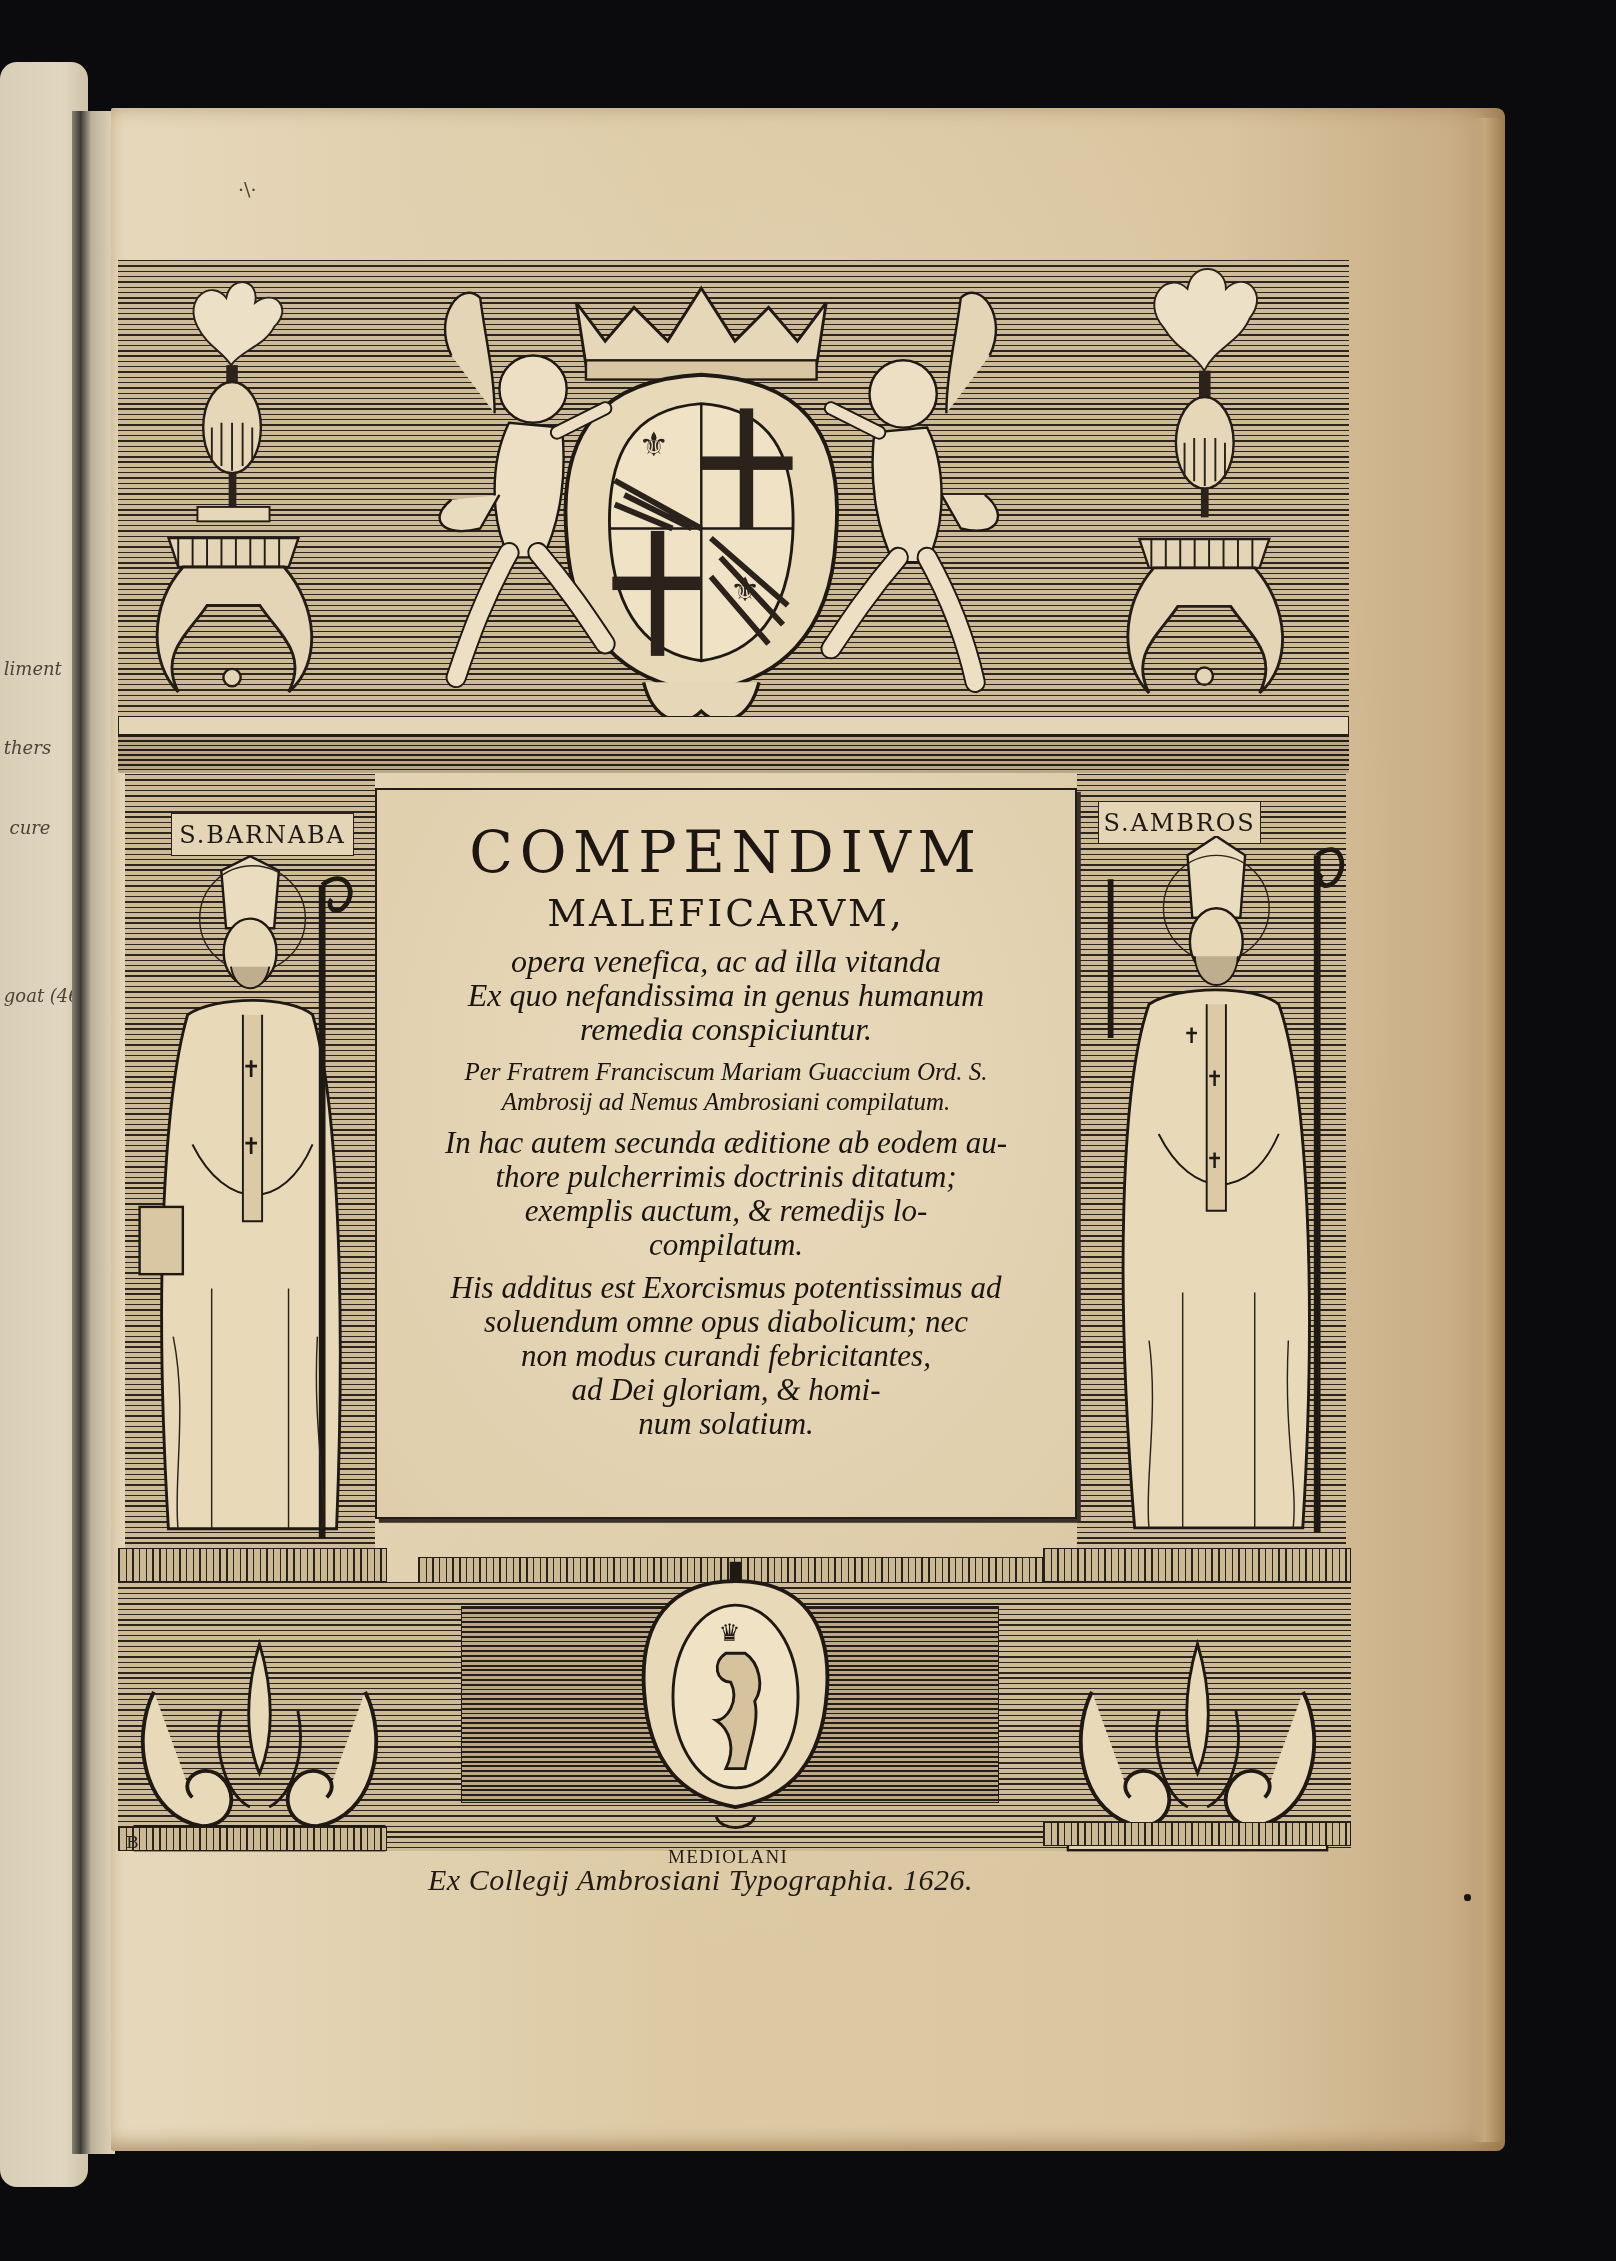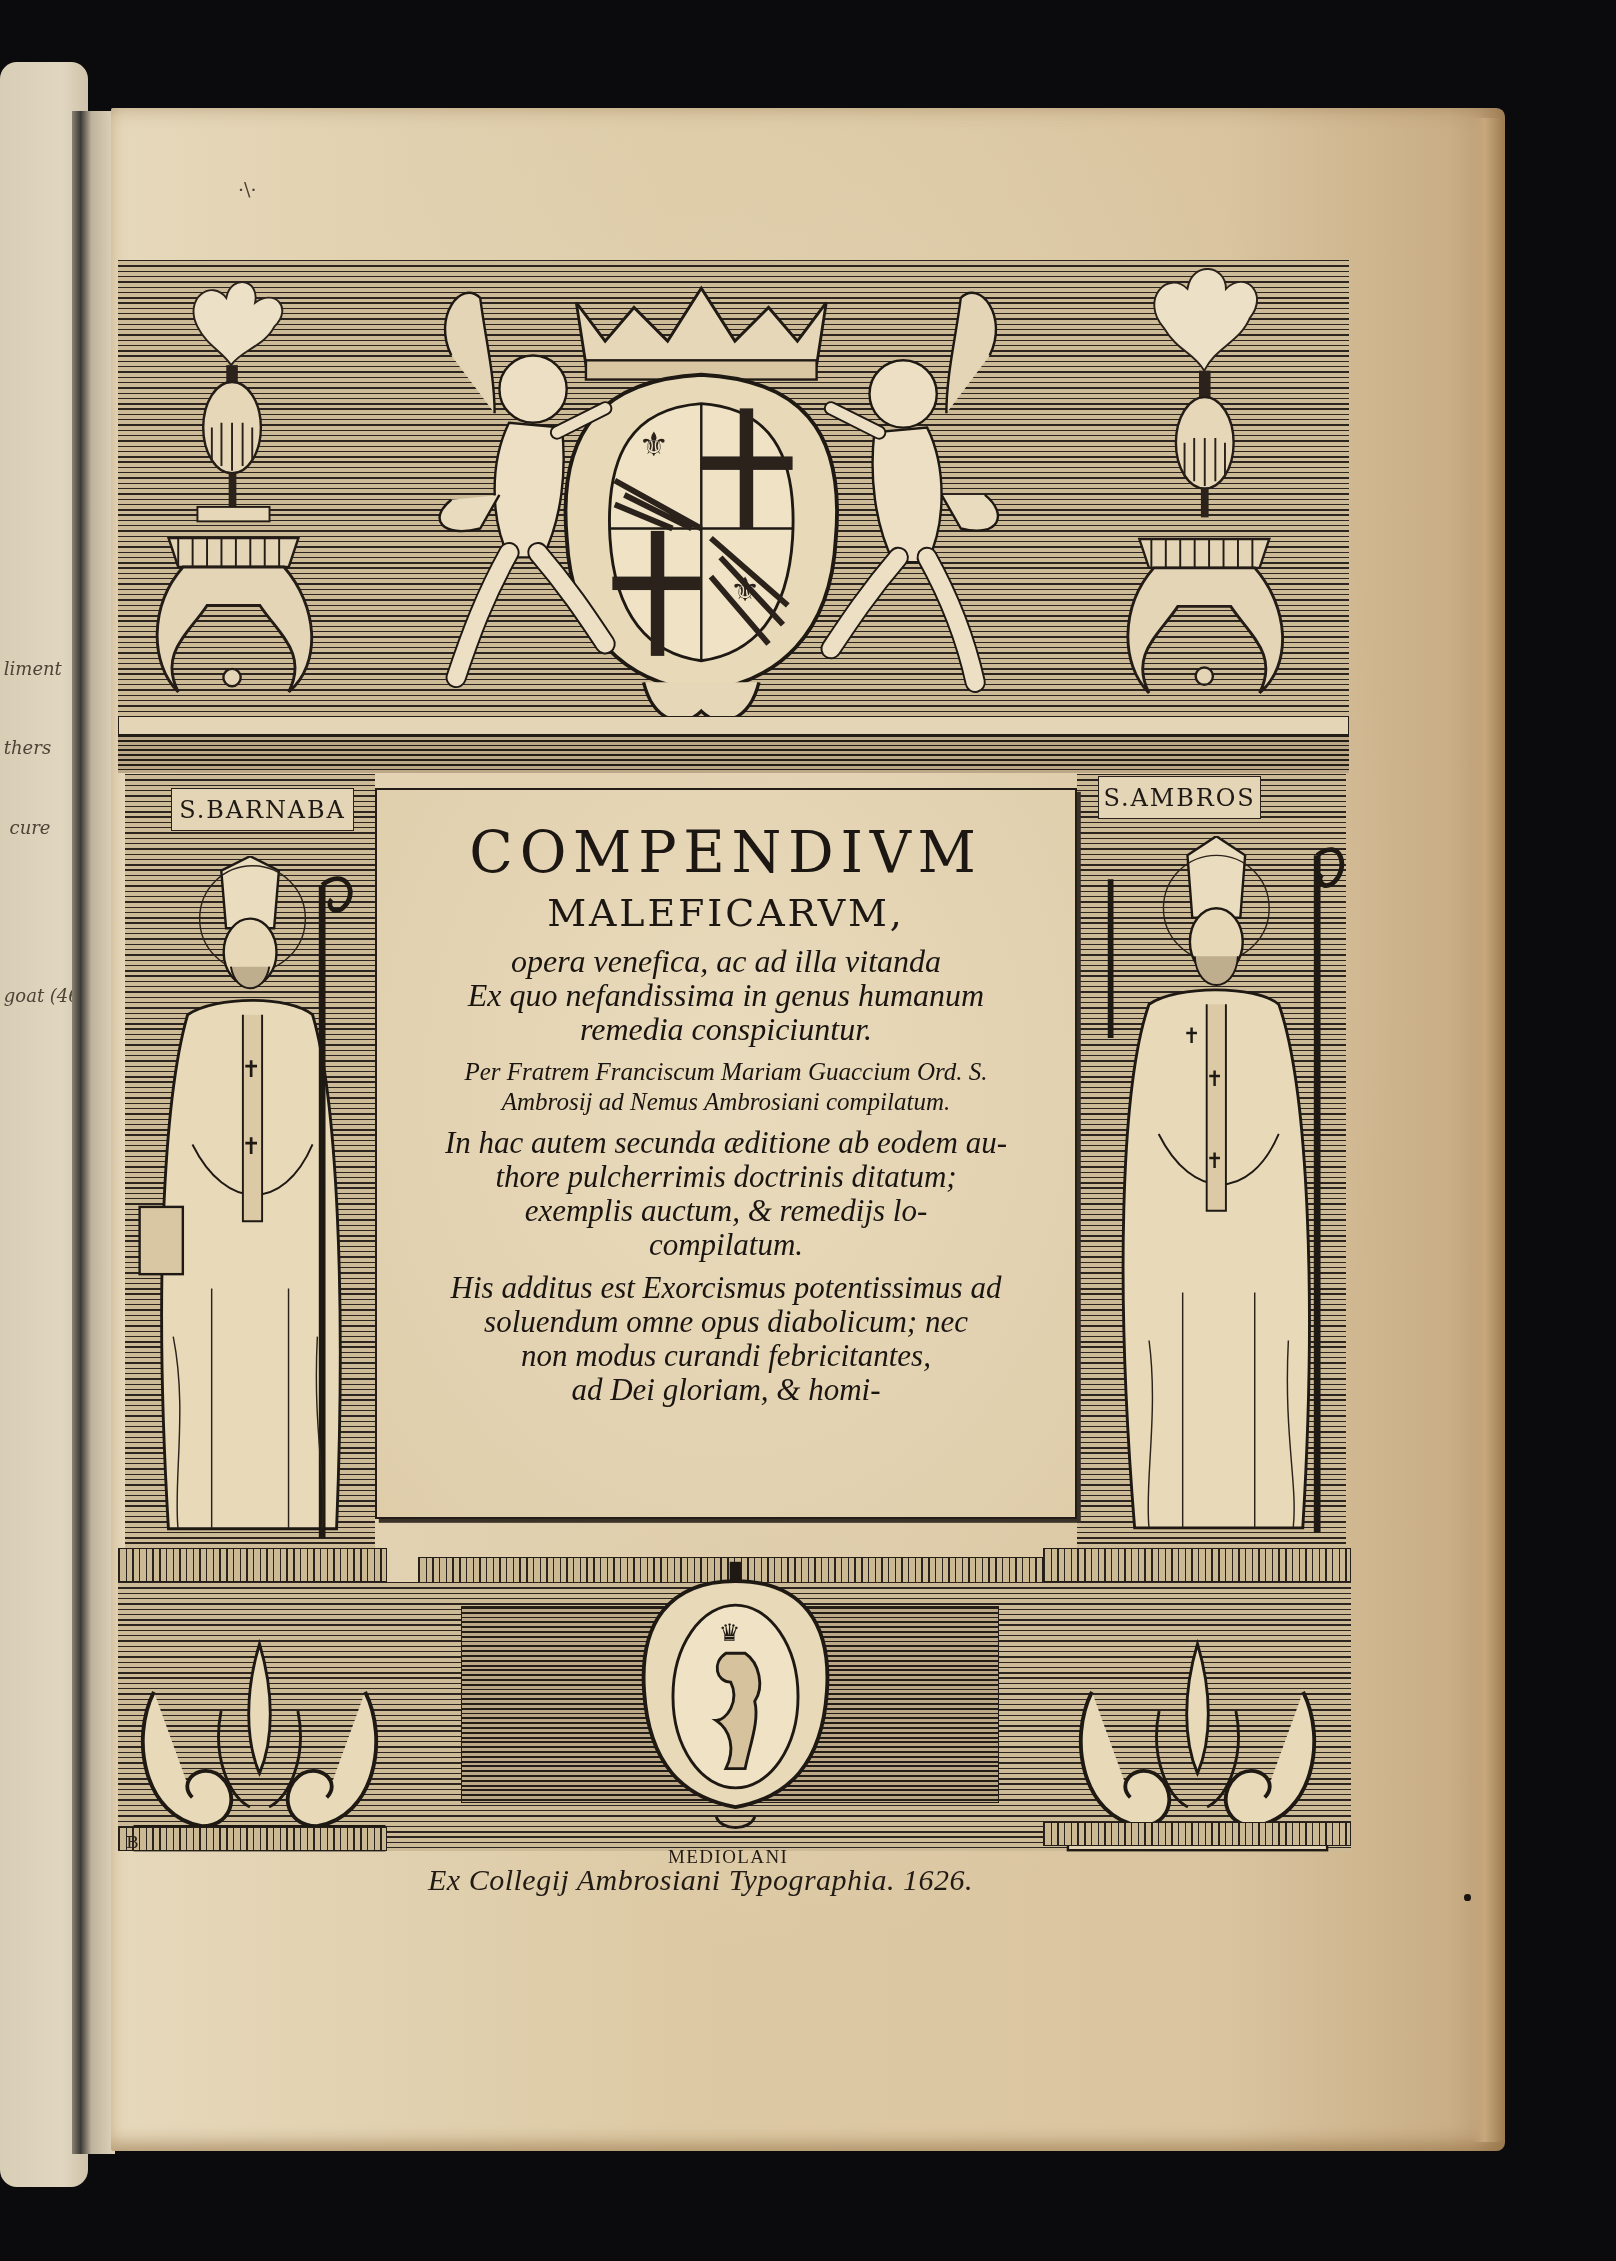--- a/index.html
+++ b/index.html
@@ -52,21 +52,21 @@
     background-color:#cbb994;
     background-image:repeating-linear-gradient(90deg,#2a231d 0px,#2a231d 1.4px,rgba(0,0,0,0) 1.4px,rgba(0,0,0,0) 6.7px);
   }
   .outline { border:1.9px solid #241e19; box-sizing:border-box; }
   .light { background:#e4d5b7; }
 
   
   .label-plate {
     position:absolute; height:43px; box-sizing:border-box; border:1.9px solid #2a231d;
     display:flex; align-items:center; justify-content:center;
-    font-family:"DejaVu Serif", serif; font-size:24px; color:#1f1a15; letter-spacing:1.9px;
+    font-family:"DejaVu Serif", serif; font-size:24px; color:#1f1a15; letter-spacing:1.9px;margin-top:25px;
   }
 
   
   #title-panel {
     left:375px; top:788px; width:702px; height:731px;
     background:#e3d3b2;
     background-image:radial-gradient(ellipse at 50% 40%, #e9dbbd 0%, #dfcdaa 100%);
     border:2.4px solid #231d18; box-sizing:border-box;
     box-shadow: 3.8px 3.8px 0 #3a3129;
     text-align:center; color:#1c1713;
@@ -257,20 +257,21 @@
       <div>thore pulcherrimis doctrinis ditatum;</div>
       <div>exemplis auctum, &amp; remedijs lo-</div>
       <div>compilatum.</div>
     </div>
 
     <div class="t-body" style="top:481px; font-size:31px; line-height:34px;">
       <div>His additus est Exorcismus potentissimus ad</div>
       <div>soluendum omne opus diabolicum; nec</div>
       <div>non modus curandi febricitantes,</div>
       <div>ad Dei gloriam, &amp; homi-</div>
+      <div>num solatium.</div>
     </div>
   </div>
 
   <div class="abs outline vhatch" style="left:118px; top:1548px; width:269px; height:34px;"></div>
   <div class="abs outline vhatch" style="left:1043px; top:1548px; width:308px; height:34px;"></div>
   <div class="abs outline vhatch" style="left:418px; top:1557px; width:625px; height:29px;"></div>
 
   <div class="abs hatch" style="left:118px; top:1582px; width:1233px; height:269px;"></div>
   <div class="abs outline hatch-dense" style="left:461px; top:1606px; width:538px; height:197px;"></div>
 

